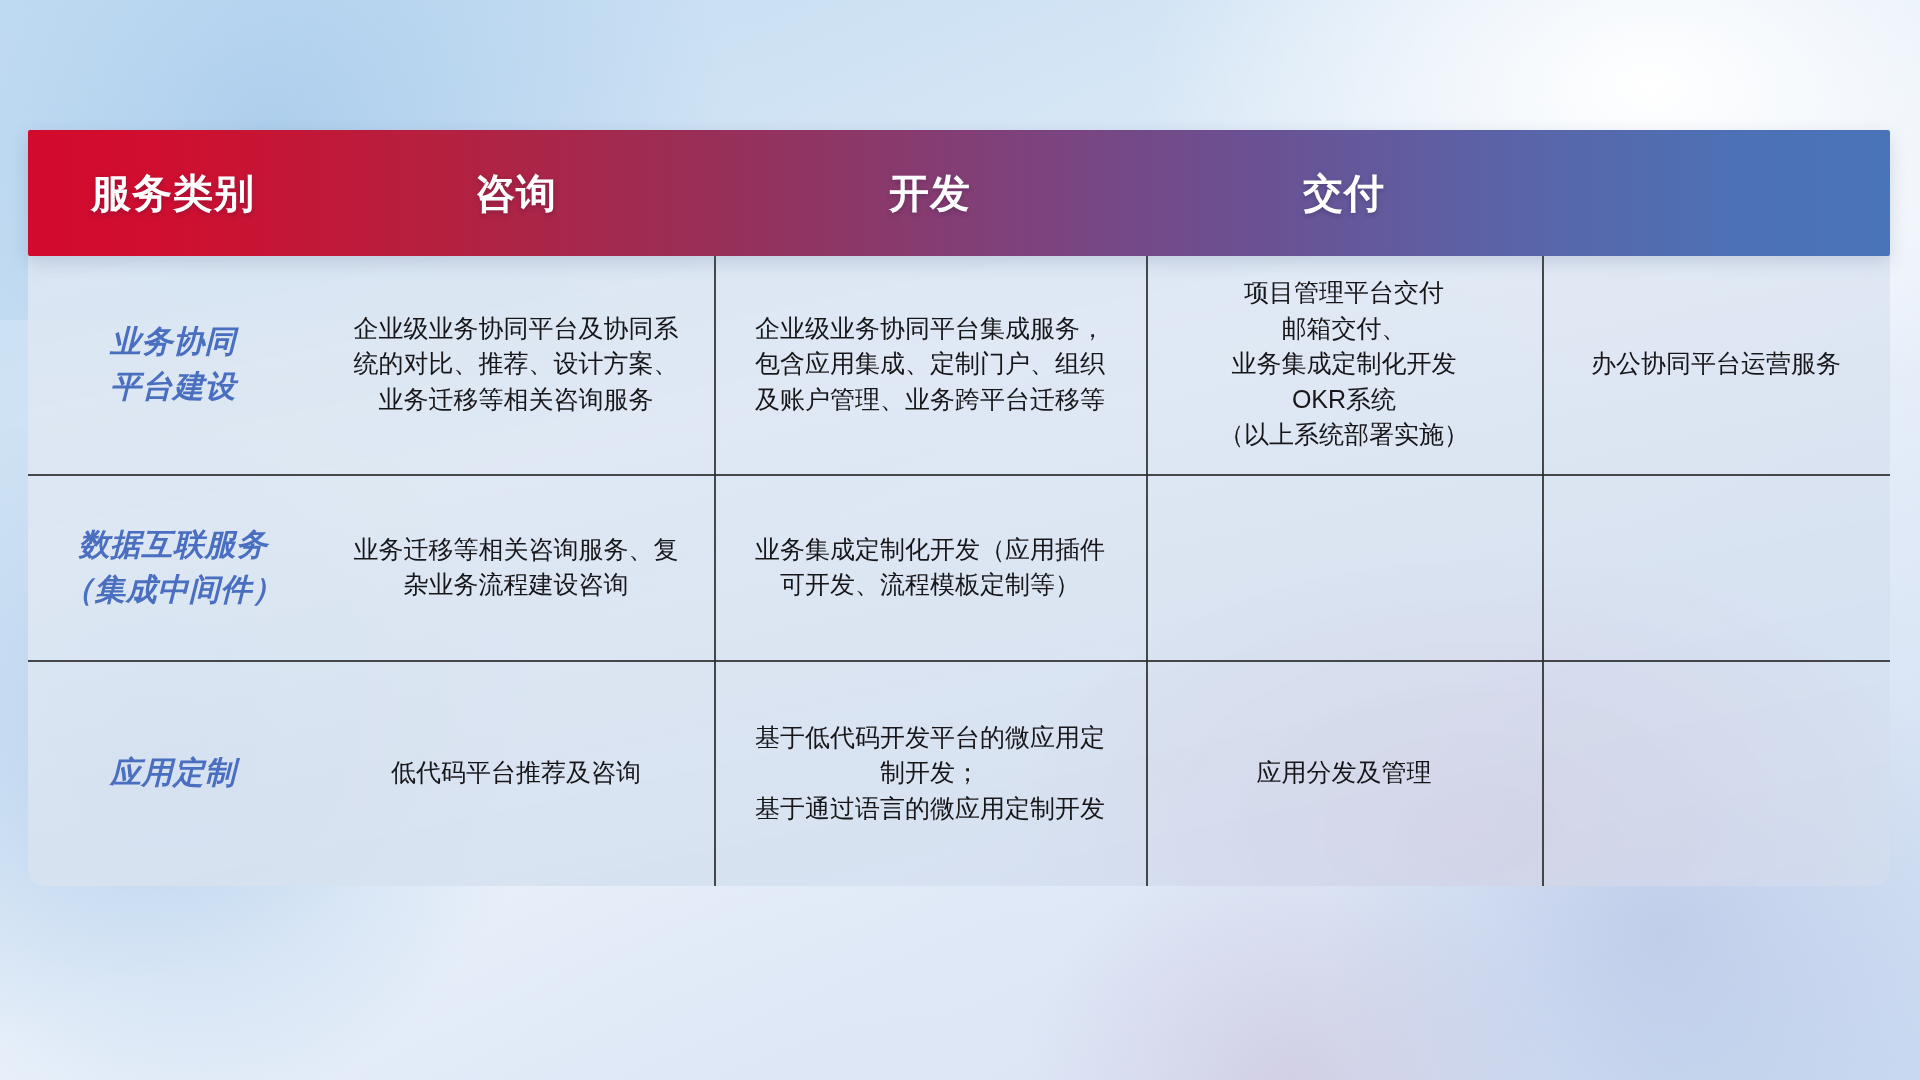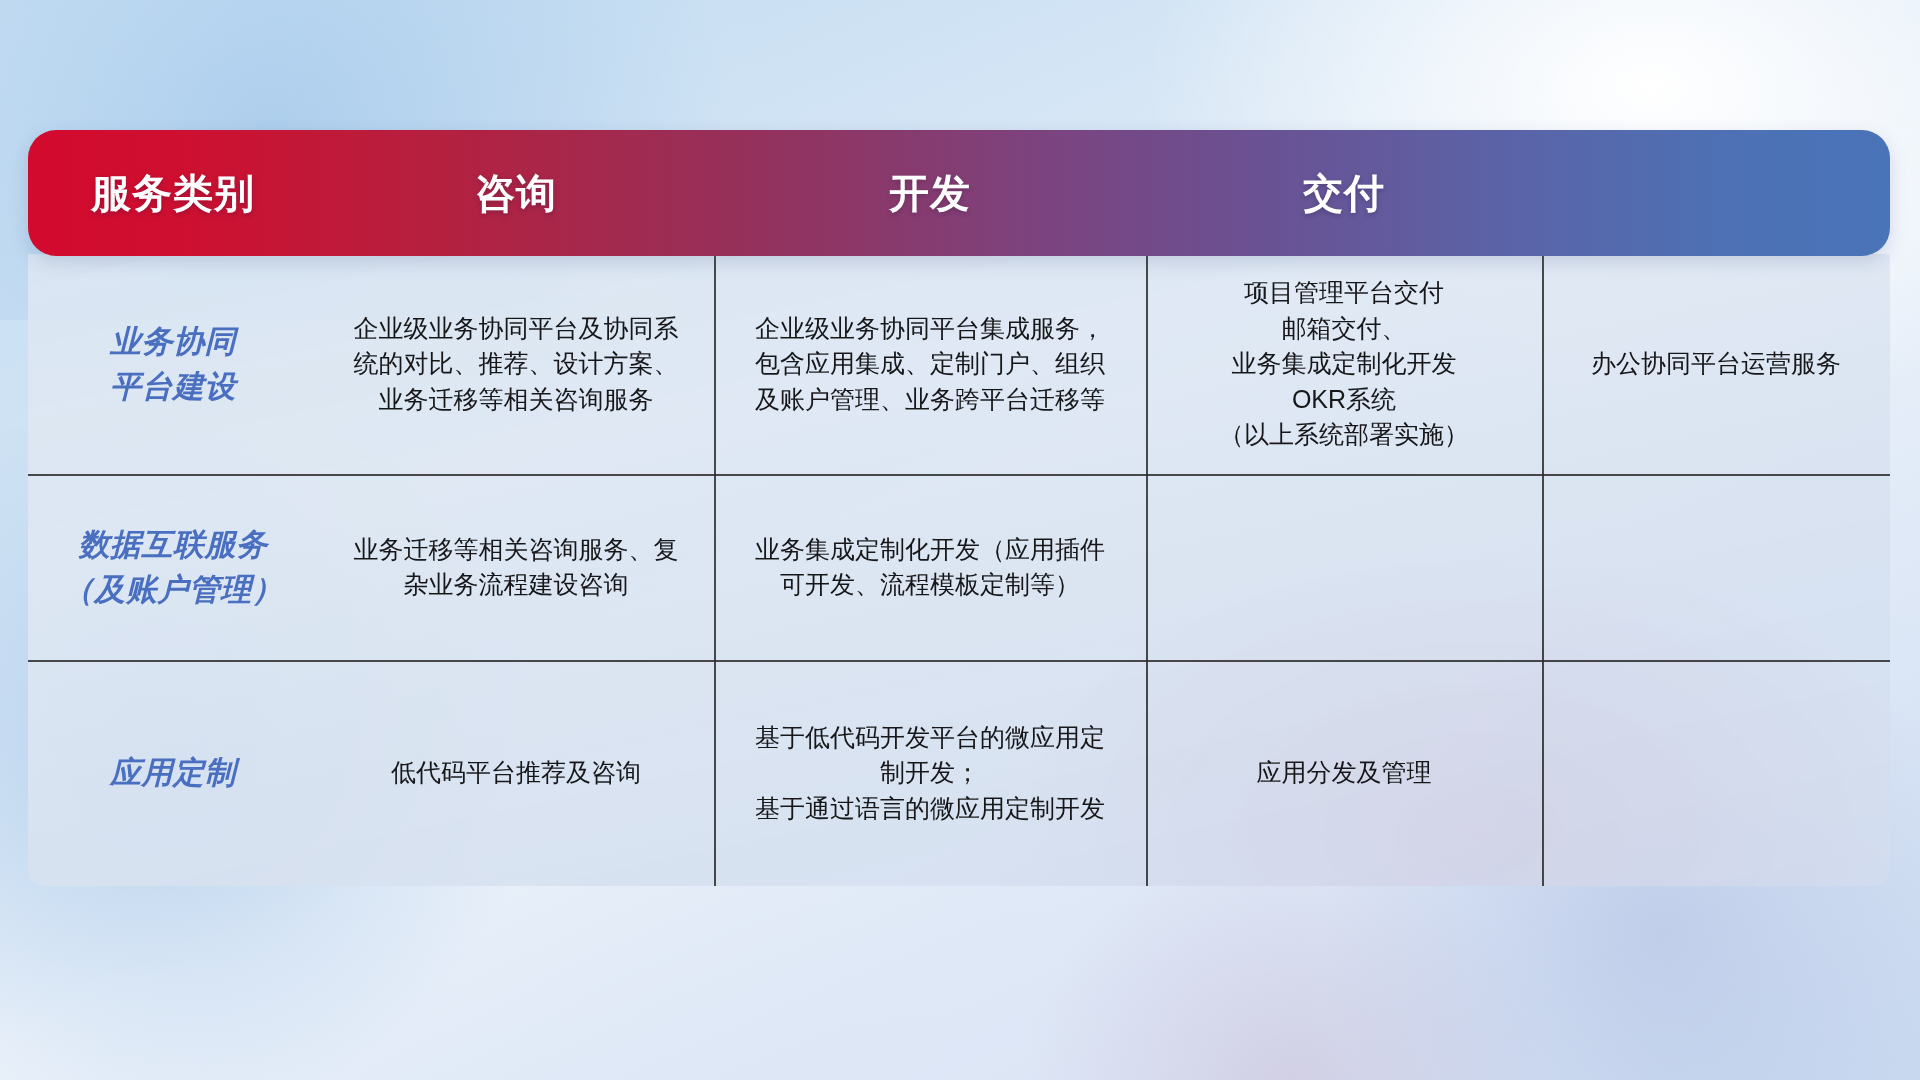--- a/index.html
+++ b/index.html
@@ -38,21 +38,21 @@
 
   
   .table-wrap{
     position:absolute;left:28px;top:130px;width:1862px;
     z-index:2;
   }
 
   .thead{
     display:flex;
     height:126px;
-    border-radius:28px;
+    border-radius:2px;
     background:linear-gradient(90deg,
         #d20a2e 0%,
         #cf0f30 8%,
         #b5203f 22%,
         #96305a 38%,
         #7b4480 55%,
         #6a5193 66%,
         #5a64a8 80%,
         #4d71b5 92%,
         #4a74b8 100%);
@@ -158,21 +158,21 @@
       <div class="cell sep c4">项目管理平台交付
 邮箱交付、
 业务集成定制化开发
 OKR系统
 （以上系统部署实施）</div>
       <div class="cell sep c5">办公协同平台运营服务</div>
     </div>
 
     <div class="row row-2">
       <div class="cell cat c1">数据互联服务
-（及账户管理）</div>
+（集成中间件）</div>
       <div class="cell c2">业务迁移等相关咨询服务、复
 杂业务流程建设咨询</div>
       <div class="cell sep c3">业务集成定制化开发（应用插件
 可开发、流程模板定制等）</div>
       <div class="cell sep c4"></div>
       <div class="cell sep c5"></div>
     </div>
 
     <div class="row row-3">
       <div class="cell cat c1">应用定制</div>

